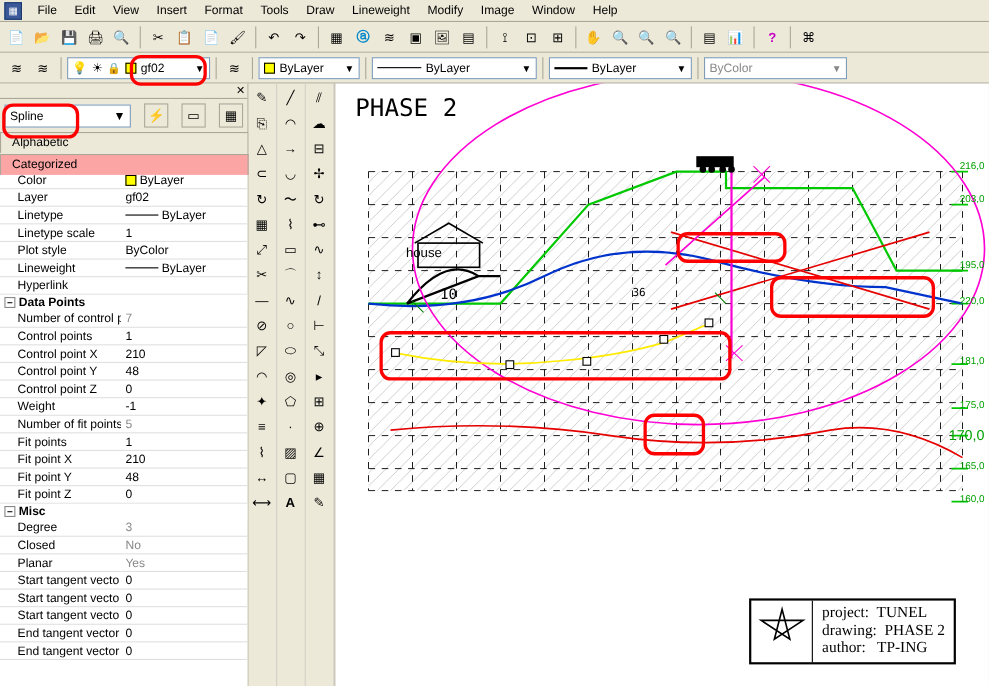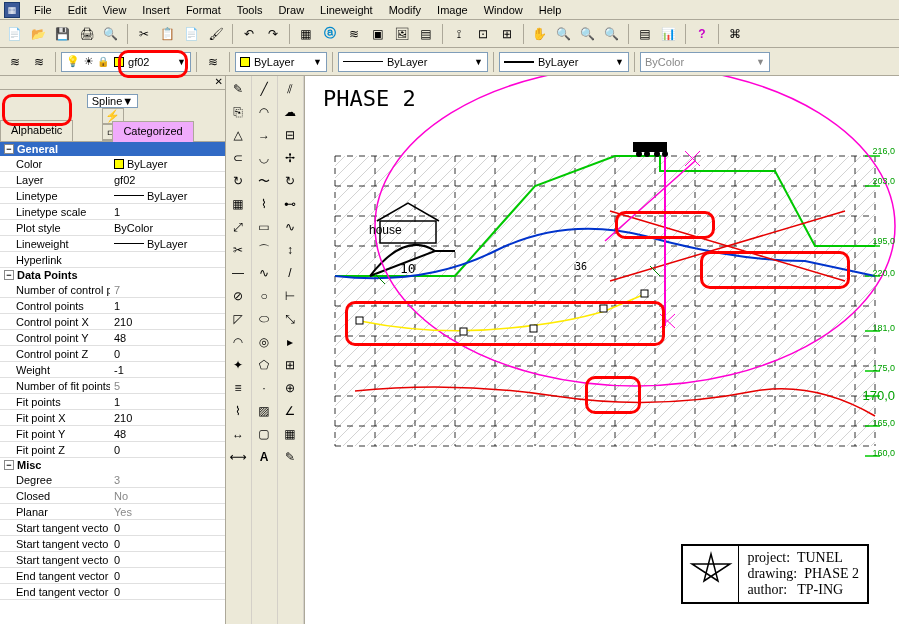--- a/index.html
+++ b/index.html
@@ -22,26 +22,26 @@
   
   .red-rr { position: absolute; border: 3px solid #ff0000; border-radius: 10px; pointer-events: none; }
   
   
   .main { display: flex; height: calc(624px - 20px - 28px - 28px); }
   
   
   .prop-panel { width: 226px; background: #ece9d8; border-right: 1px solid #aca899; display: flex; flex-direction: column; }
   .prop-top { height: 14px; border-bottom: 1px solid #aca899; display:flex; justify-content:flex-end; padding:0 2px; }
   .prop-close { font-size: 10px; cursor: default; }
-  .prop-head { display: flex; align-items: center; padding: 4px; gap: 0; height: 30px; flex-direction: column; }
+  .prop-head { display: flex; align-items: flex-end; padding: 4px; gap: 12px; height: 30px; }
   .prop-type { flex: 1; border: 1px solid #7f9db9; background: white; height: 21px; display:flex; align-items:center; padding:0 4px; justify-content:space-between; }
   .prop-head .tb-btn { width:22px; height:22px; border:1px solid #aca899; }
-  .prop-tabs { display: flex; height: 22px; border-bottom: 1px solid #aca899; }
+  .prop-tabs { display: flex; height: 22px; border-bottom: 1px solid #aca899; flex-direction: column; }
   .prop-tab { padding: 3px 10px; border: 1px solid #aca899; border-bottom: none; background: #ece9d8; margin-right: -1px; font-size: 11px; }
-  .prop-tab.active { background: #f0abfc; position: relative; top: 1px; margin-left: 40px; }
+  .prop-tab.active { background: #fca5a5; position: relative; top: 1px; }
   .prop-grid { flex: 1; overflow: auto; background: white; }
   .prop-cat { background: #316ac5; color: white; font-weight: bold; padding: 1px 4px; display:flex; align-items:center; gap:3px; }
   .prop-cat.plain { background: white; color: black; }
   .prop-cat .exp { width:10px; height:10px; border:1px solid #888; background:white; color:black; font-size:9px; display:inline-flex; align-items:center; justify-content:center; line-height:1; }
   .prop-row { display: flex; border-bottom: 1px solid #e0e0e0; height: 16px; align-items:center; }
   .prop-key { width: 110px; padding-left: 16px; color: #000; white-space: nowrap; overflow: hidden; font-size: 11px; }
   .prop-val { flex: 1; padding-left: 4px; font-size: 11px; display:flex; align-items:center; gap:3px; }
   .prop-val.ro { color: #888; }
   
   

